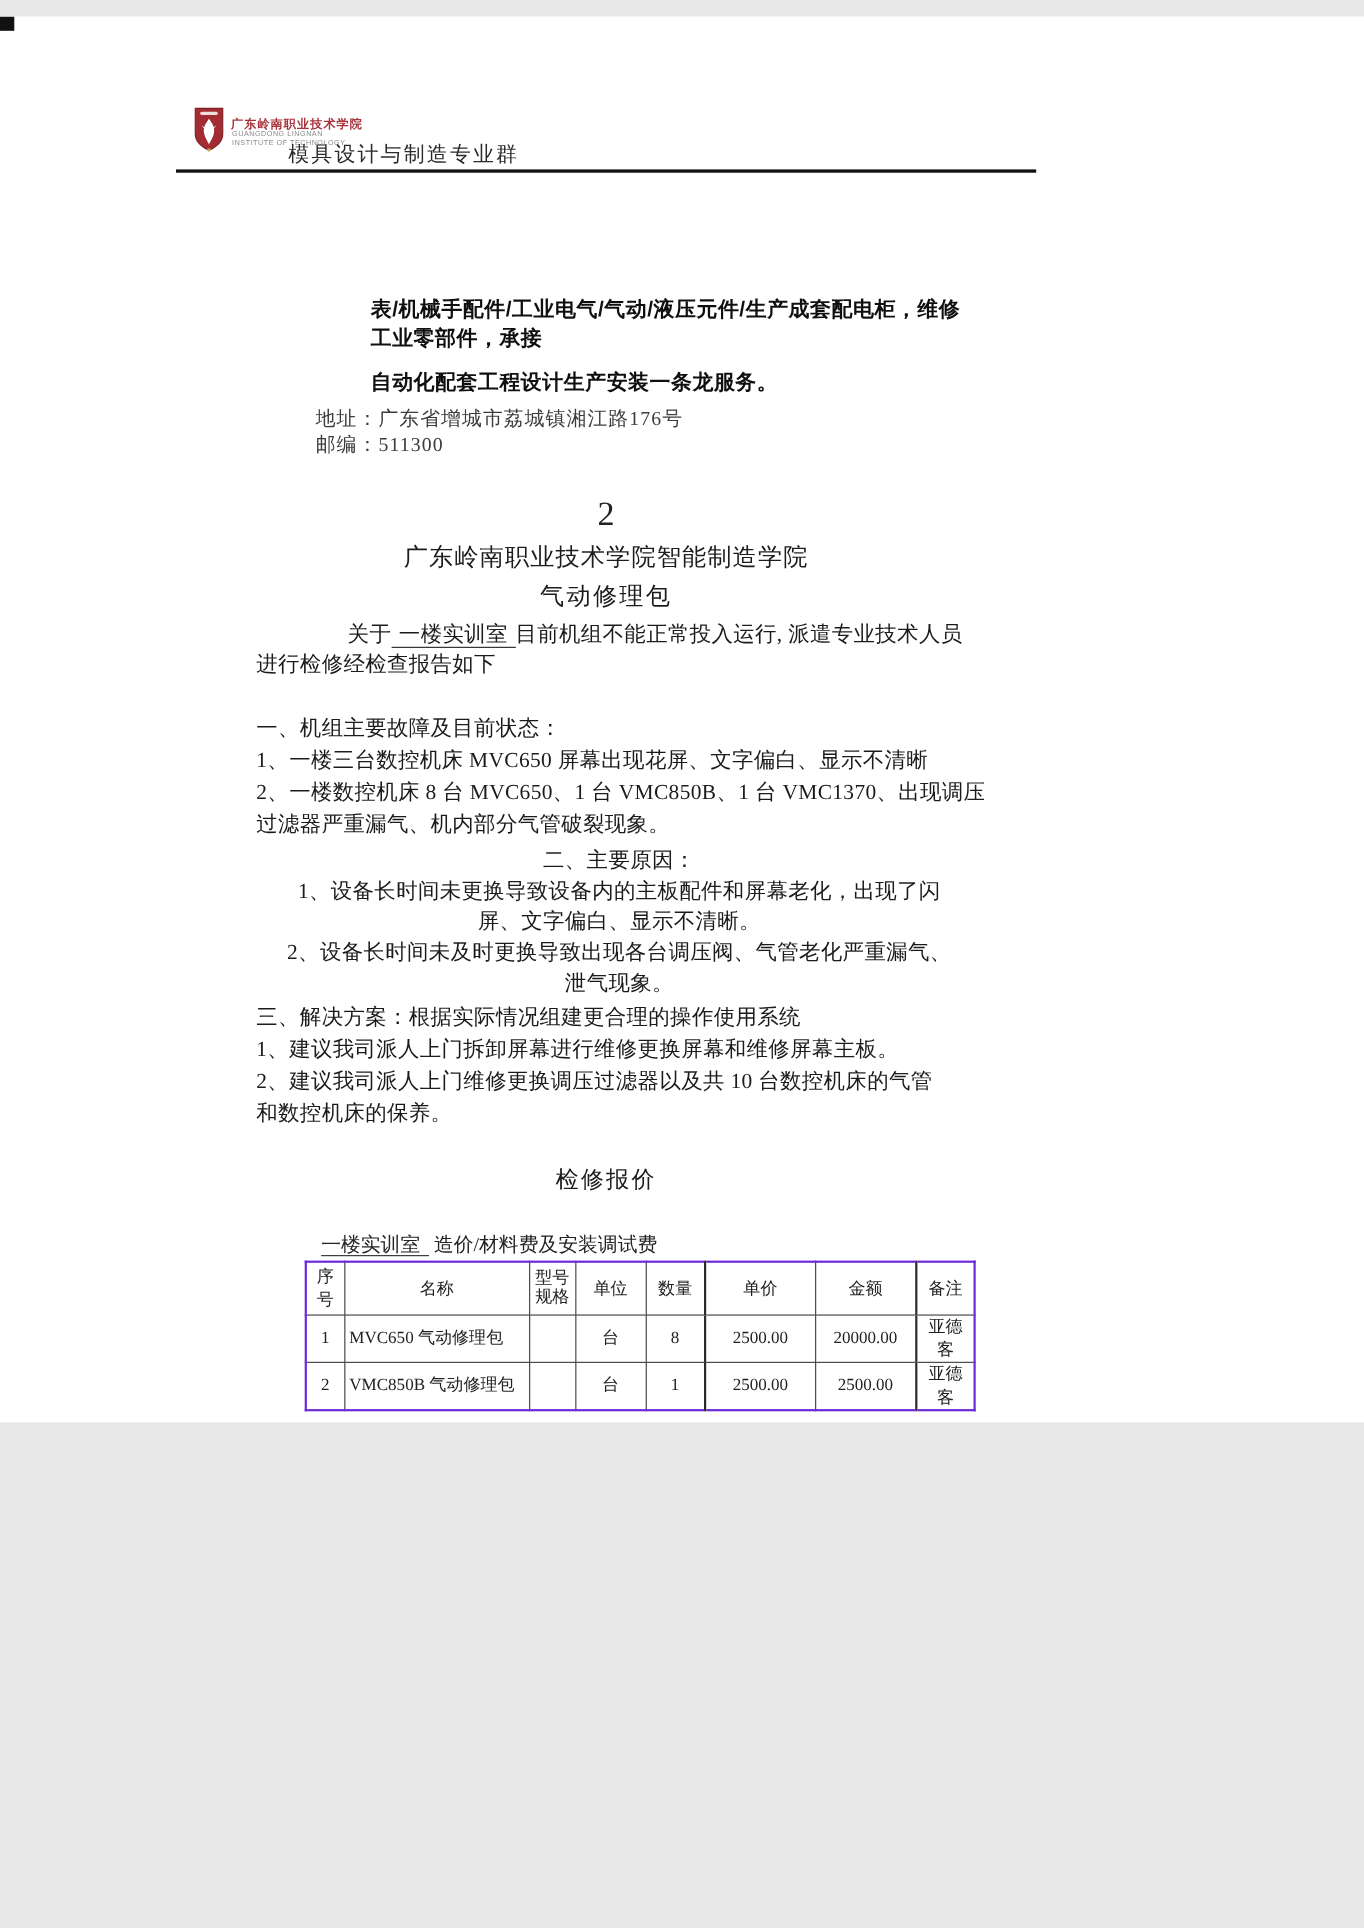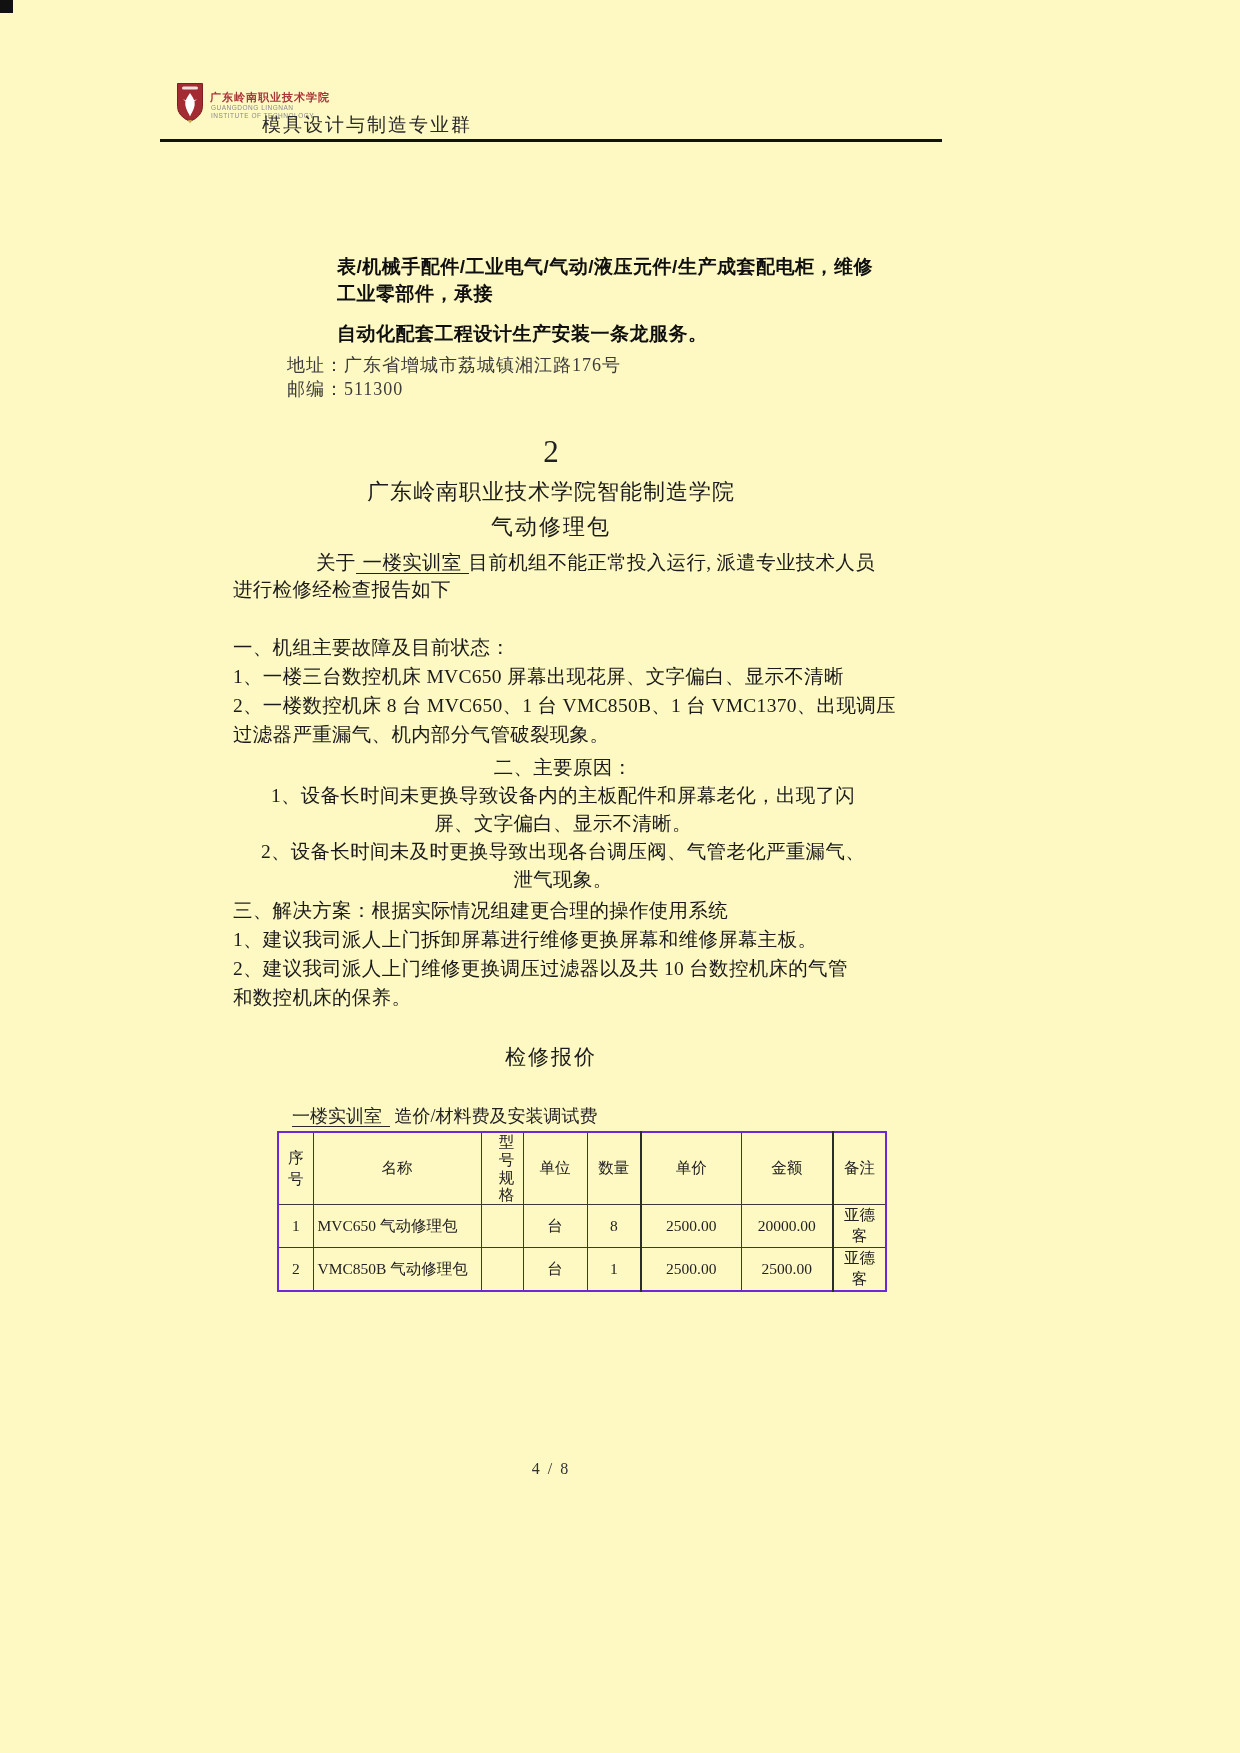--- a/index.html
+++ b/index.html
@@ -1,20 +1,20 @@
 <!DOCTYPE html>
 <html><head>
 <meta charset="utf-8">
 <style>
   html,body{margin:0;padding:0;background:#e8e8e8;}
   #page{
     position:relative;
-    width:1240px;height:1753px;
-    margin:0 auto;
-    background:#fef9c3;
+    width:1240px;height:1278px;
+    margin:15px auto;
+    background:#ffffff;
     font-family:"Liberation Serif","DejaVu Serif",serif;
     color:#1f1f1f;
     overflow:hidden;
   }
   .abs{position:absolute;}
 
   
   .corner-mark{left:0;top:0;width:13px;height:13px;background:#111;}
 
   
@@ -60,21 +60,21 @@
   .tbl-wrap{left:277px;top:1131px;}
   table.quote{border-collapse:collapse;table-layout:fixed;width:608px;
     font-size:15.5px;color:#222;}
   table.quote th,table.quote td{border:1px solid #3a3a3a;padding:0 3px;
     text-align:center;font-weight:normal;overflow:hidden;}
   table.quote{border:2px solid #6d28d9;}
   table.quote .thick-l{border-left:2px solid #2c2c2c;}
   table.quote tr.hd{height:48px;}
   table.quote tr.rw{height:42px;}
   table.quote td.name{text-align:left;padding-left:4px;white-space:nowrap;}
-  table.quote th.model{line-height:1.15;padding-left:12px;}
+  table.quote th.model{line-height:1.15;}
 
   
   .footer-pn{left:160px;top:1460px;width:782px;text-align:center;
     font-size:16px;color:#333;letter-spacing:2px;}
 </style>
 </head>
 <body>
 
 <div id="page">
 

